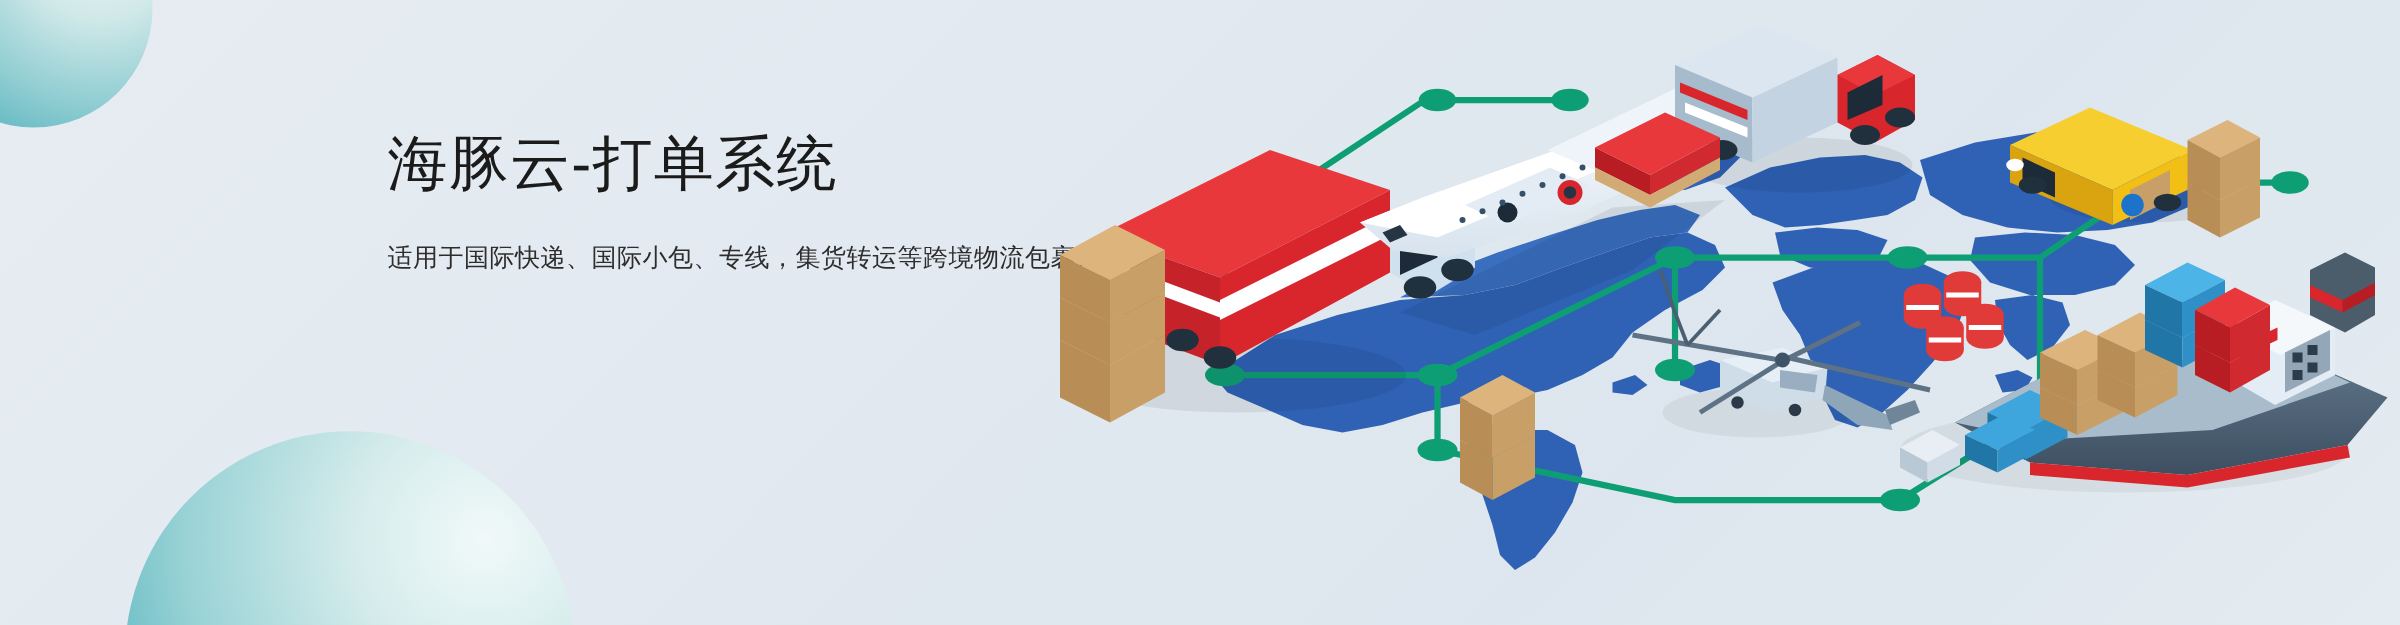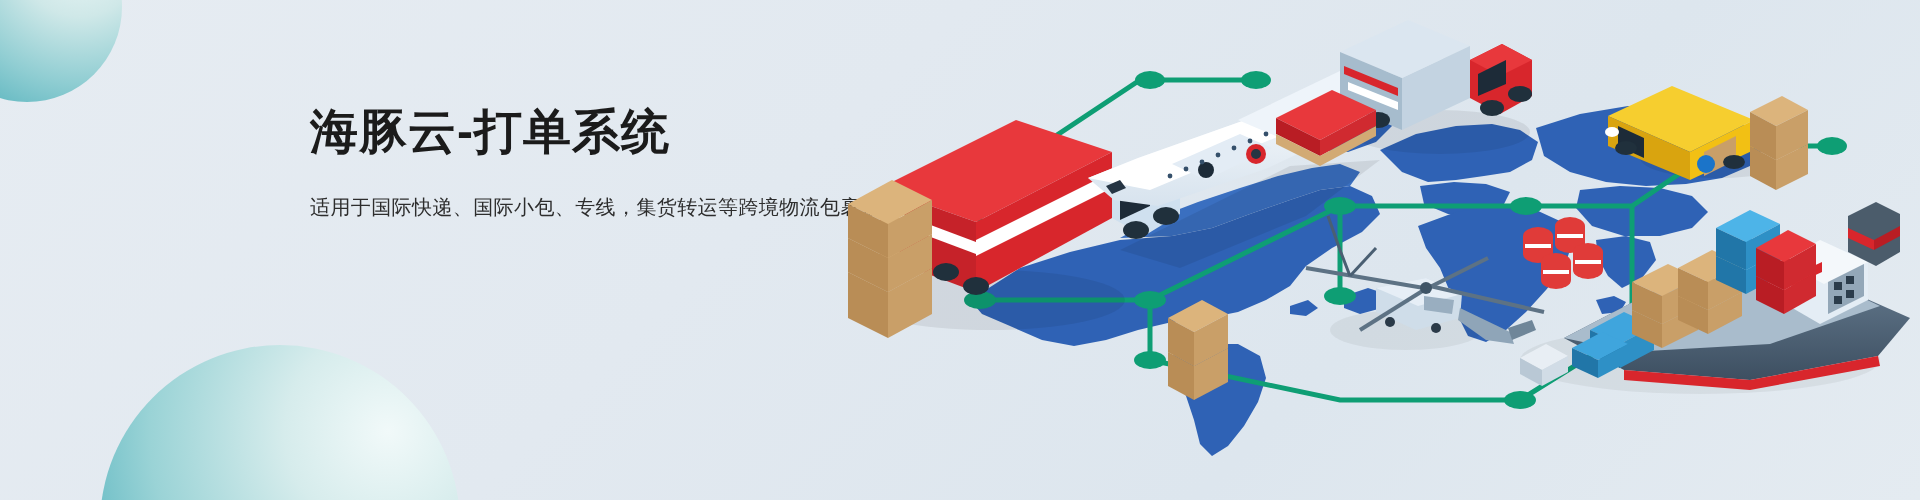--- a/index.html
+++ b/index.html
@@ -18,21 +18,21 @@
     width:190px; height:190px; left:-68px; top:-88px;
     background:radial-gradient(circle at 78% 22%, #eef7f7 0%, #cfe8e8 30%, #8fcdd2 62%, #3fa8b4 100%);
   }
   .deco-bl{
     width:360px; height:360px; left:100px; top:345px;
     background:radial-gradient(circle at 80% 24%, #f1f9f9 0%, #d6ecec 26%, #9ad3d6 60%, #33a3b2 100%);
   }
   
   .copy{ position:absolute; left:310px; top:103px; }
   .headline{
-    font-size:48px; line-height:1.22; color:#1b1b1b; font-weight:700;
+    font-size:48px; line-height:1.22; color:#1b1b1b; font-weight:400;
     letter-spacing:1px; white-space:nowrap;
   }
   .subhead{
     margin-top:30px; font-size:20px; line-height:1.5; color:#2d2d2d;
     font-weight:400; letter-spacing:.4px; white-space:nowrap;
   }
   
   .art{ position:absolute; right:0; top:0; width:1100px; height:500px; }
   .art svg{ display:block; width:100%; height:100%; }
 </style>

